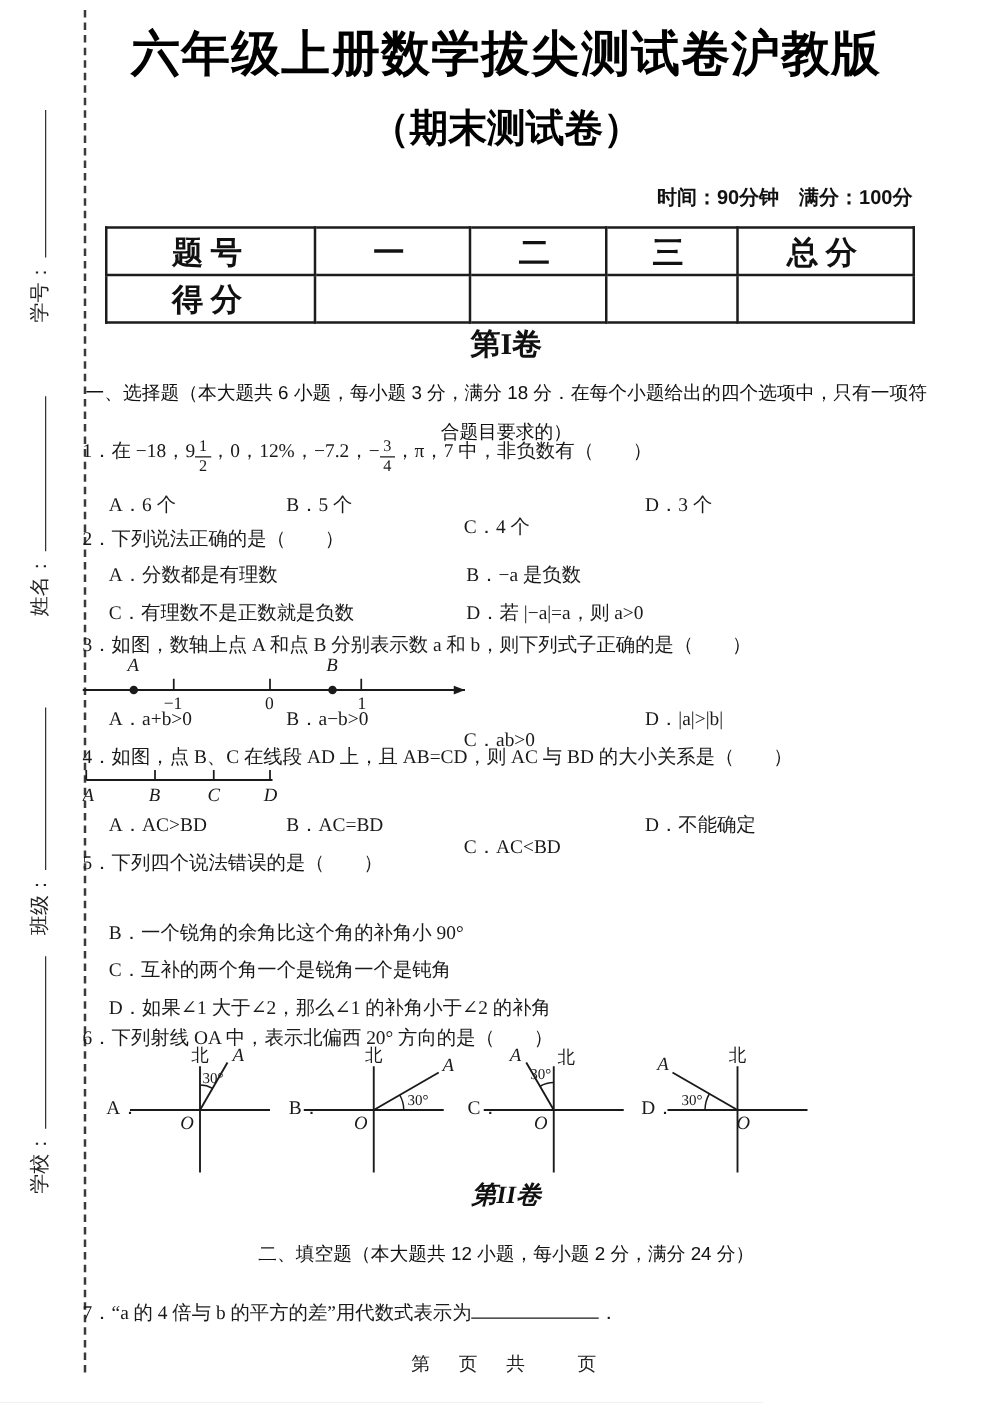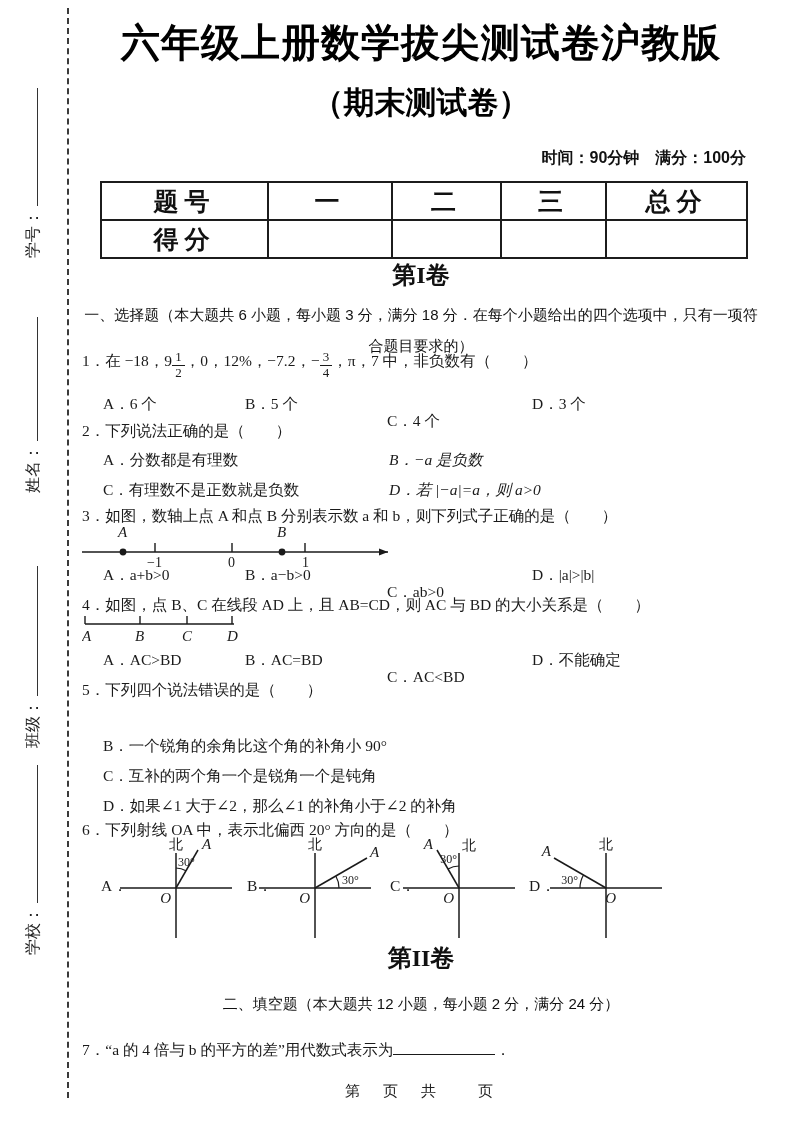--- a/index.html
+++ b/index.html
@@ -14,21 +14,21 @@
     position:absolute; left:67px; top:8px; height:1090px; width:0;
     border-left:2px dashed #3a3a3a;
   }
   .seal-field {
     position:absolute; left:21px; white-space:nowrap;
     transform:rotate(-90deg); transform-origin:0 0;
     font-size:16px; height:24px; line-height:24px; color:#222;
   }
   .seal-line { display:inline-block; border-bottom:1.6px solid #333; height:15px; margin-left:4px; }
   
-  .content { position:absolute; left:82px; top:0; width:678px; height:1122px; }
+  .content { position:absolute; left:66px; top:0; width:678px; height:1122px; }
   .abs { position:absolute; }
   .doc-title {
     width:100%; text-align:center; top:16px;
     font-family:"Liberation Sans","DejaVu Sans",sans-serif;
     font-weight:900; font-size:39px; color:#000; letter-spacing:1px;
   }
   .doc-subtitle {
     width:100%; text-align:center; top:82px;
     font-family:Liberation Sans, sans-serif;
     font-weight:900; font-size:31px; color:#000;
@@ -40,32 +40,32 @@
   }
   
   .score-table { top:181px; left:18px; border-collapse:collapse; table-layout:fixed; width:648px; }
   .score-table td {
     border:2.5px solid #1c1c1c; text-align:center; height:38px;
     font-family:"Liberation Sans","DejaVu Sans",sans-serif;
     font-weight:bold; font-size:25px; letter-spacing:6px; color:#111;
   }
   .part-title { width:100%; text-align:center; font-weight:600; color:#111; }
   .part1 { top:259px; font-size:24px; }
-  .part2 { top:942px; font-size:24px; }
+  .part2 { top:942px; font-size:20px;font-style:italic; }
   .sec-head {
     left:0; width:678px; line-height:31px;
     font-family:"Liberation Sans","DejaVu Sans",sans-serif;
     font-weight:normal; font-size:15px; color:#111;text-align:center;
   }
   .stem { left:0; font-size:15.5px; white-space:nowrap; }
   .optrow { left:0; width:678px; height:24px; font-size:15.5px; }
   .optrow .opt { position:absolute; white-space:nowrap; }
   .opt-line { left:21px; font-size:15.5px; white-space:nowrap; }
   .c1 { left:21px; }  .c2 { left:163px; }  .c3 { left:305px;margin-top:17px; }  .c4 { left:450px; }
-  .b1 { left:21px; }  .b2 { left:307px;font-style:italic; }
+  .b1 { left:21px; }  .b2 { left:307px; }
   
   .frac { display:inline-block; vertical-align:-11px; text-align:center; font-size:13px; line-height:1.15; }
   .frac .fn { display:block; border-bottom:1.2px solid #1a1a1a; padding:0 3px; }
   .frac .fd { display:block; }
   
   .fig-svg text { font-family:"Liberation Serif","DejaVu Serif",serif; fill:#1a1a1a; }
   .it { font-style:italic; }
   .figs6 { top:836px; left:0; width:678px; height:106px; }
   .figs6 .figlabel { position:absolute; top:40px; font-size:15.5px; }
   .figs6 svg { position:absolute; top:0; }

